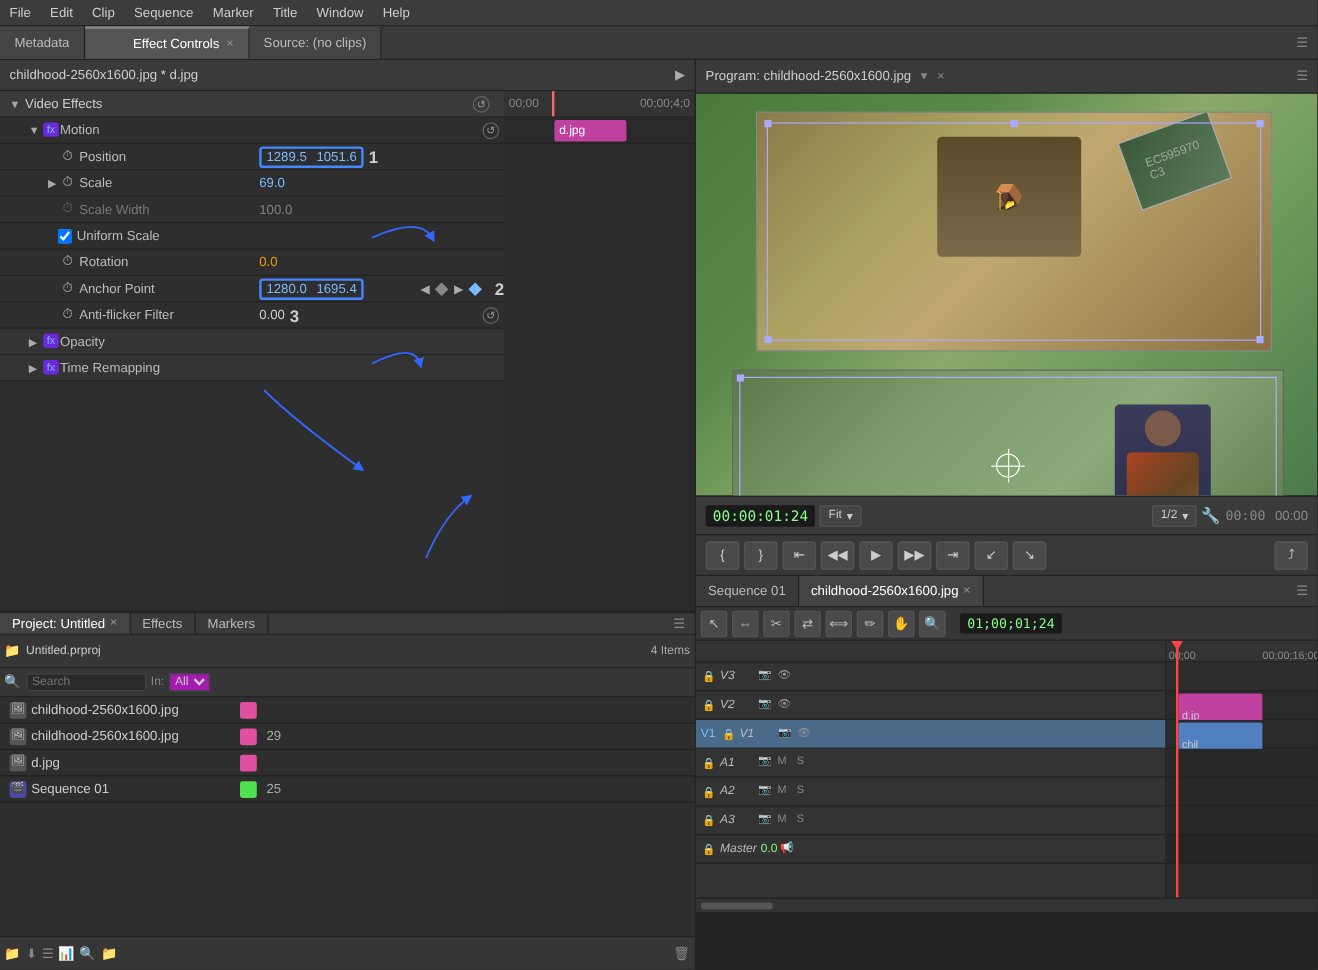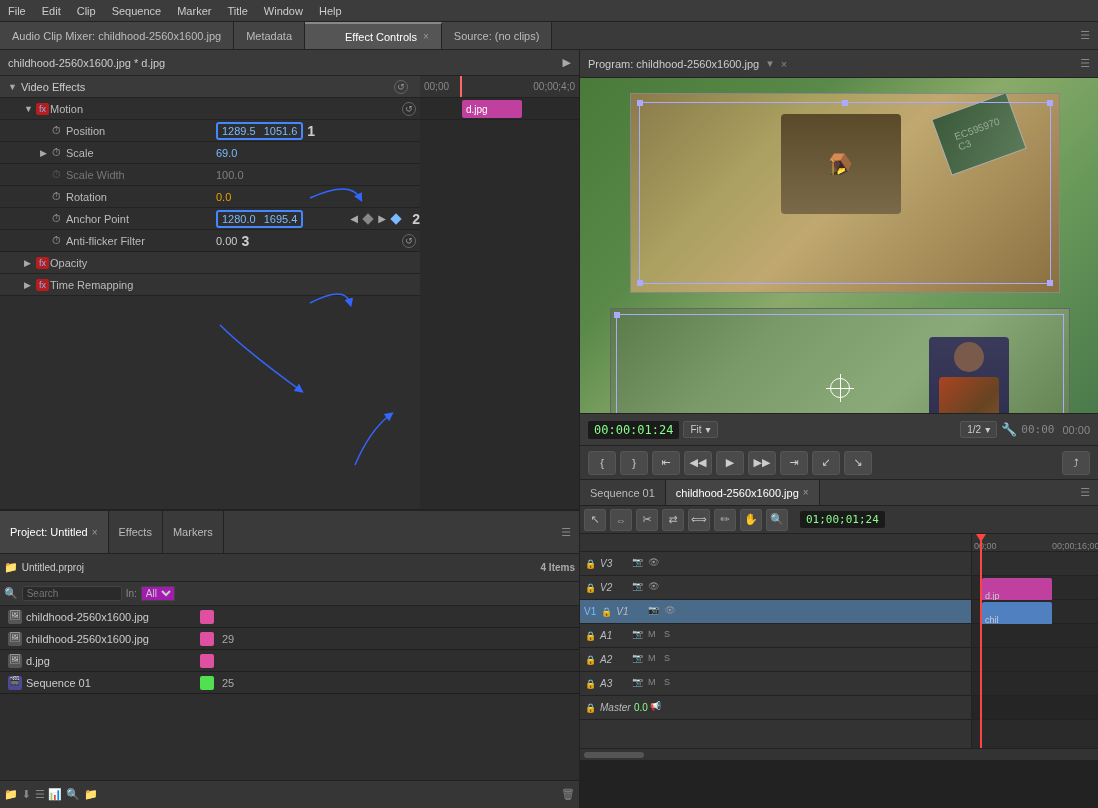--- a/index.html
+++ b/index.html
@@ -206,21 +206,21 @@
     
     .fx-label {
       background: #7a5a2a;
       color: #daa;
       font-size: 9px;
       padding: 1px 3px;
       border-radius: 2px;
       margin-right: 4px;
     }
     .fx-label.blue {
-      background: #b91c1c;
+      background: #6d28d9;
       color: #7abaff;
       margin-top: 30px;
     }
 
     
     .reset-btn {
       width: 14px;
       height: 14px;
       border-radius: 50%;
       border: 1px solid #666;
@@ -247,21 +247,21 @@
     .project-panel {
       background: #2e2e2e;
       height: 300px;
       border-top: 1px solid #222;
       display: flex;
       flex-direction: column;
     }
 
     .panel-tabbar {
       background: #3a3a3a;
-      height: 43px;
+      height: 18px;
       display: flex;
       align-items: stretch;
       border-bottom: 1px solid #222;
     }
     .panel-tab {
       padding: 0 10px;
       display: flex;
       align-items: center;
       gap: 4px;
       color: #bbb;
@@ -546,23 +546,20 @@
   <span class="menubar-item">Edit</span>
   <span class="menubar-item">Clip</span>
   <span class="menubar-item">Sequence</span>
   <span class="menubar-item">Marker</span>
   <span class="menubar-item">Title</span>
   <span class="menubar-item">Window</span>
   <span class="menubar-item">Help</span>
 </div>
 
 <div class="tabbar">
-  <div class="tab">
-    <span>Audio Clip Mixer: childhood-2560x1600.jpg</span>
-  </div>
   <div class="tab">
     <span>Metadata</span>
   </div>
   <div class="tab active">
     <span>Effect Controls</span>
     <span class="close-btn">×</span>
   </div>
   <div class="tab">
     <span>Source: (no clips)</span>
   </div>
@@ -621,20 +618,24 @@
               <span class="prop-value">69.0</span>
             </div>
 
             <div class="prop-row prop-indent2">
               <span class="prop-expand"> </span>
               <span class="prop-stopwatch" style="opacity:0.4">⏱</span>
               <span class="prop-name" style="opacity:0.5;">Scale Width</span>
               <span class="prop-value white" style="opacity:0.5;">100.0</span>
             </div>
 
+            <div class="checkbox-row">
+              <input type="checkbox" checked="" style="width: 12px; height: 12px;">
+              <span style="color:#bbb;font-size:11px;">Uniform Scale</span>
+            </div>
 
             <div class="prop-row prop-indent2">
               <span class="prop-expand"> </span>
               <span class="prop-stopwatch">⏱</span>
               <span class="prop-name">Rotation</span>
               <span class="prop-value orange">0.0</span>
             </div>
 
             <div class="prop-row prop-indent2">
               <span class="prop-expand"> </span>
@@ -729,21 +730,21 @@
           <span>Markers</span>
         </div>
         <div class="panel-menu">
           <span>☰</span>
         </div>
       </div>
 
       <div class="project-toolbar">
         <span style="color:#aaa;">📁</span>
         <span style="color:#ccc;font-size:10px;">Untitled.prproj</span>
-        <span style="margin-left:auto;color:#aaa;font-size:10px;font-weight:bold;">4 Items</span>
+        <span style="margin-left:auto;color:#aaa;font-size:10px;">4 Items</span>
       </div>
 
       <div style="background:#363636;height:24px;display:flex;align-items:center;padding:0 4px;gap:4px;border-bottom:1px solid #222;">
         <span style="color:#888;font-size:11px;">🔍</span>
         <input type="text" style="background: rgb(42, 42, 42); border: 1px solid rgb(68, 68, 68); color: rgb(204, 204, 204); font-size: 10px; padding: 1px 4px; width: 100px; border-radius: 2px;" placeholder="Search">
         <span style="color:#888;font-size:10px;">In:</span>
         <select style="background:#a21caf;border:1px solid #444;color:#ccc;font-size:10px;">
           <option>All</option>
         </select>
       </div>

